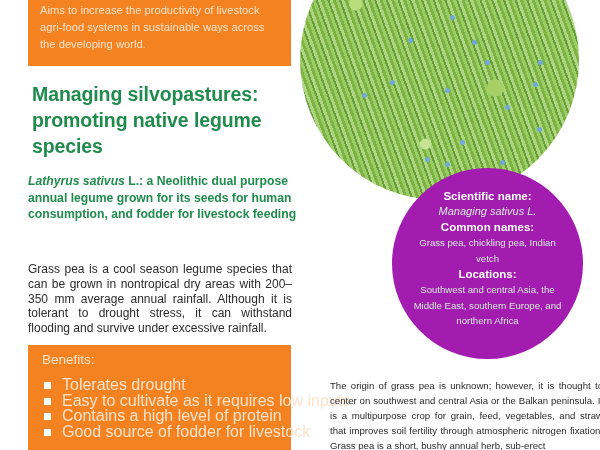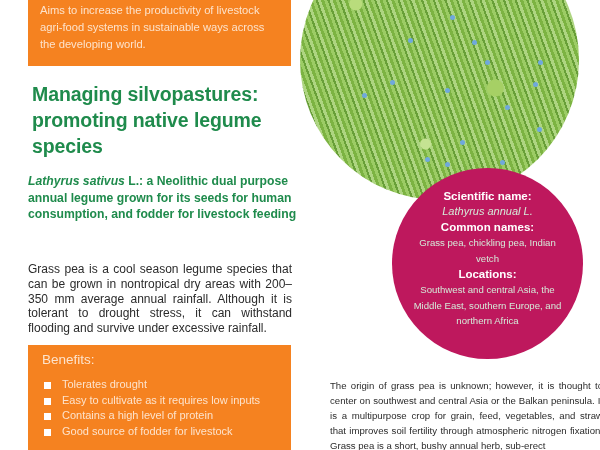--- a/index.html
+++ b/index.html
@@ -35,21 +35,21 @@
     #benefits-box {
       left: 28px; top: 345px; width: 263px; height: 120px;
       padding: 6px 14px 0 14px;
     }
     #benefits-title {
       color: #fde3cc; font-weight: normal; font-size: 13.5px; line-height: 18px;
       margin: 0 0 8px 0;
     }
     #benefits-list { list-style: none; margin: 0; padding: 0; }
     #benefits-list li {
-      font-size: 11px; line-height: 15.7px; color: #fde3cc;
+      font-size: 16px; line-height: 15.7px; color: #fde3cc;
       position: relative; padding-left: 20px; white-space: nowrap;
     }
     #benefits-list li .bullet {
       position: absolute; left: 2px; top: 5px; width: 7px; height: 7px;
       background: #ffffff;
     }
     #photo-circle {
       position: absolute; left: 300px; top: -80px; width: 279px; height: 280px;
       border-radius: 50%; overflow: hidden;
       background:
@@ -58,21 +58,21 @@
         radial-gradient(circle at 45% 80%, #c5e392 0 5px, transparent 6px),
         repeating-linear-gradient(70deg, #7cb342 0 3px, #9ccc65 3px 6px, #689f38 6px 8px, #aed581 8px 11px),
         #8bc34a;
     }
     #photo-circle .flower {
       position: absolute; width: 5px; height: 5px; border-radius: 50%;
       background: #6fa8dc;
     }
     #facts-circle {
       position: absolute; left: 392px; top: 168px; width: 191px; height: 191px;
-      border-radius: 50%; background: #be185d; color: #d5ead9;
+      border-radius: 50%; background: #a21caf; color: #d5ead9;
       text-align: center; box-sizing: border-box; padding-top: 20px;
       font-size: 9.6px; line-height: 15.6px;
     }
     #facts-circle .fact-label { color: #ffffff; font-weight: bold; font-size: 11.5px; line-height: 16px; }
     #facts-circle .fact-value-italic { font-style: italic; font-size: 11px; line-height: 15px; }
     #origin-paragraph {
       position: absolute; left: 318px; top: 367px; width: 273px;
       color: #2b2b2b; font-size: 9.6px; line-height: 14.9px; margin: 12px;
       text-align: justify;
     }
@@ -115,20 +115,20 @@
   <span class="flower" style="left:237px;top:207px"></span>
   <span class="flower" style="left:160px;top:220px"></span>
   <span class="flower" style="left:125px;top:237px"></span>
   <span class="flower" style="left:200px;top:240px"></span>
   <span class="flower" style="left:240px;top:245px"></span>
   <span class="flower" style="left:145px;top:242px"></span>
 </div>
 
 <div id="facts-circle">
   <div class="fact-label">Scientific name:</div>
-  <div class="fact-value-italic">Lathyrus annual L.</div>
+  <div class="fact-value-italic">Managing sativus L.</div>
   <div class="fact-label">Common names:</div>
   <div style="padding:0 26px">Grass pea, chickling pea, Indian vetch</div>
   <div class="fact-label">Locations:</div>
   <div style="padding:0 20px">Southwest and central Asia, the Middle East, southern Europe, and northern Africa</div>
 </div>
 
 <p id="origin-paragraph">The origin of grass pea is unknown; however, it is thought to center on southwest and central Asia or the Balkan peninsula. It is a multipurpose crop for grain, feed, vegetables, and straw that improves soil fertility through atmospheric nitrogen fixation. Grass pea is a short, bushy annual herb, sub-erect</p>
 
 </body></html>

